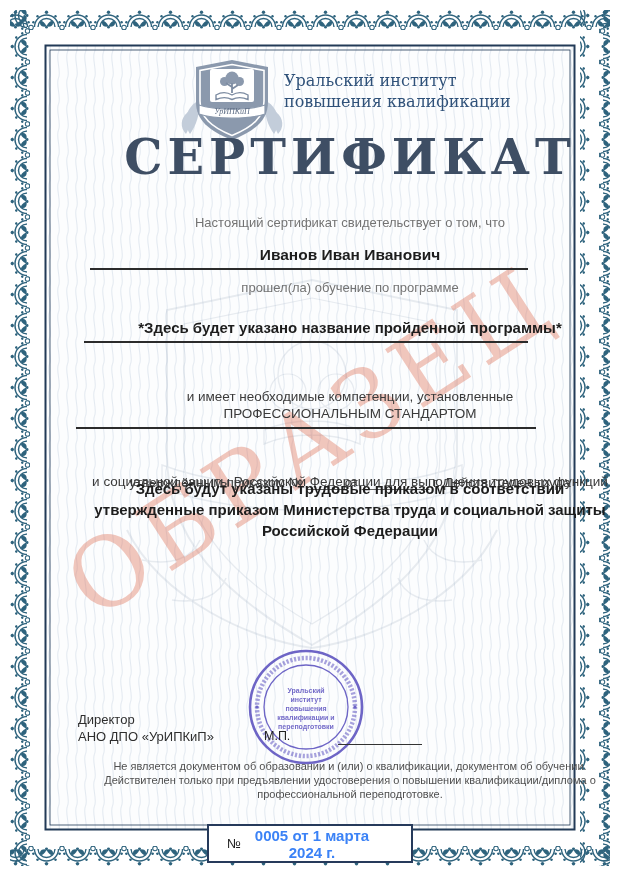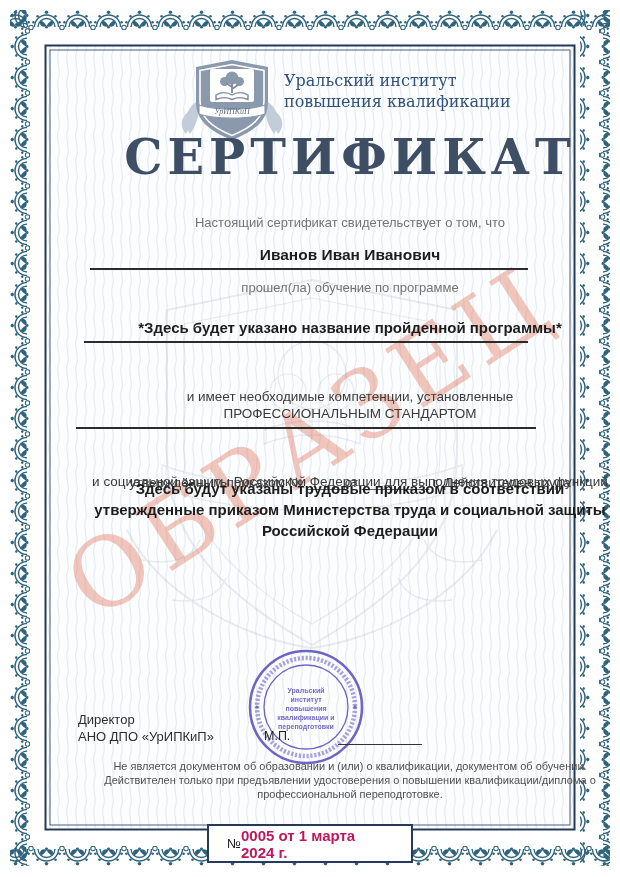--- a/index.html
+++ b/index.html
@@ -35,21 +35,21 @@
   .sig-block{left:78px;top:711px;font-size:13px;color:#2e2e2e;line-height:17px;z-index:3;}
   .mp{left:264px;top:729px;font-size:12.5px;color:#222;z-index:3;}
   .sigline{left:338px;top:744px;width:84px;height:1px;background:#333;z-index:3;}
   .stamp{left:244px;top:645px;z-index:2;}
   .disc{top:759px;font-size:11px;line-height:14px;color:#4f4f4f;z-index:2;}
   .numbox{
     left:207px;top:824px;width:202px;height:35px;background:#ffffff;
     border:2px solid #263a5b;z-index:3;display:flex;align-items:center;
   }
   .numbox .nl{margin-left:18px;font-size:13px;color:#1c1c1c;}
-  .numbox .nv{flex:1;text-align:left;font-size:15px;font-weight:bold;color:#be185d;margin-right:28px;}
+  .numbox .nv{flex:1;text-align:center;font-size:15px;font-weight:bold;color:#3b82f6;margin-right:28px;}
 </style>
 </head>
 <body>
 
 <div class="page">
 
   <svg class="bg-svg" width="620" height="877" viewBox="0 0 620 877">
     <defs>
       <pattern id="ornH" width="31" height="30" patternUnits="userSpaceOnUse">
         <g fill="none" stroke="#2e637d" stroke-width="1.4">

